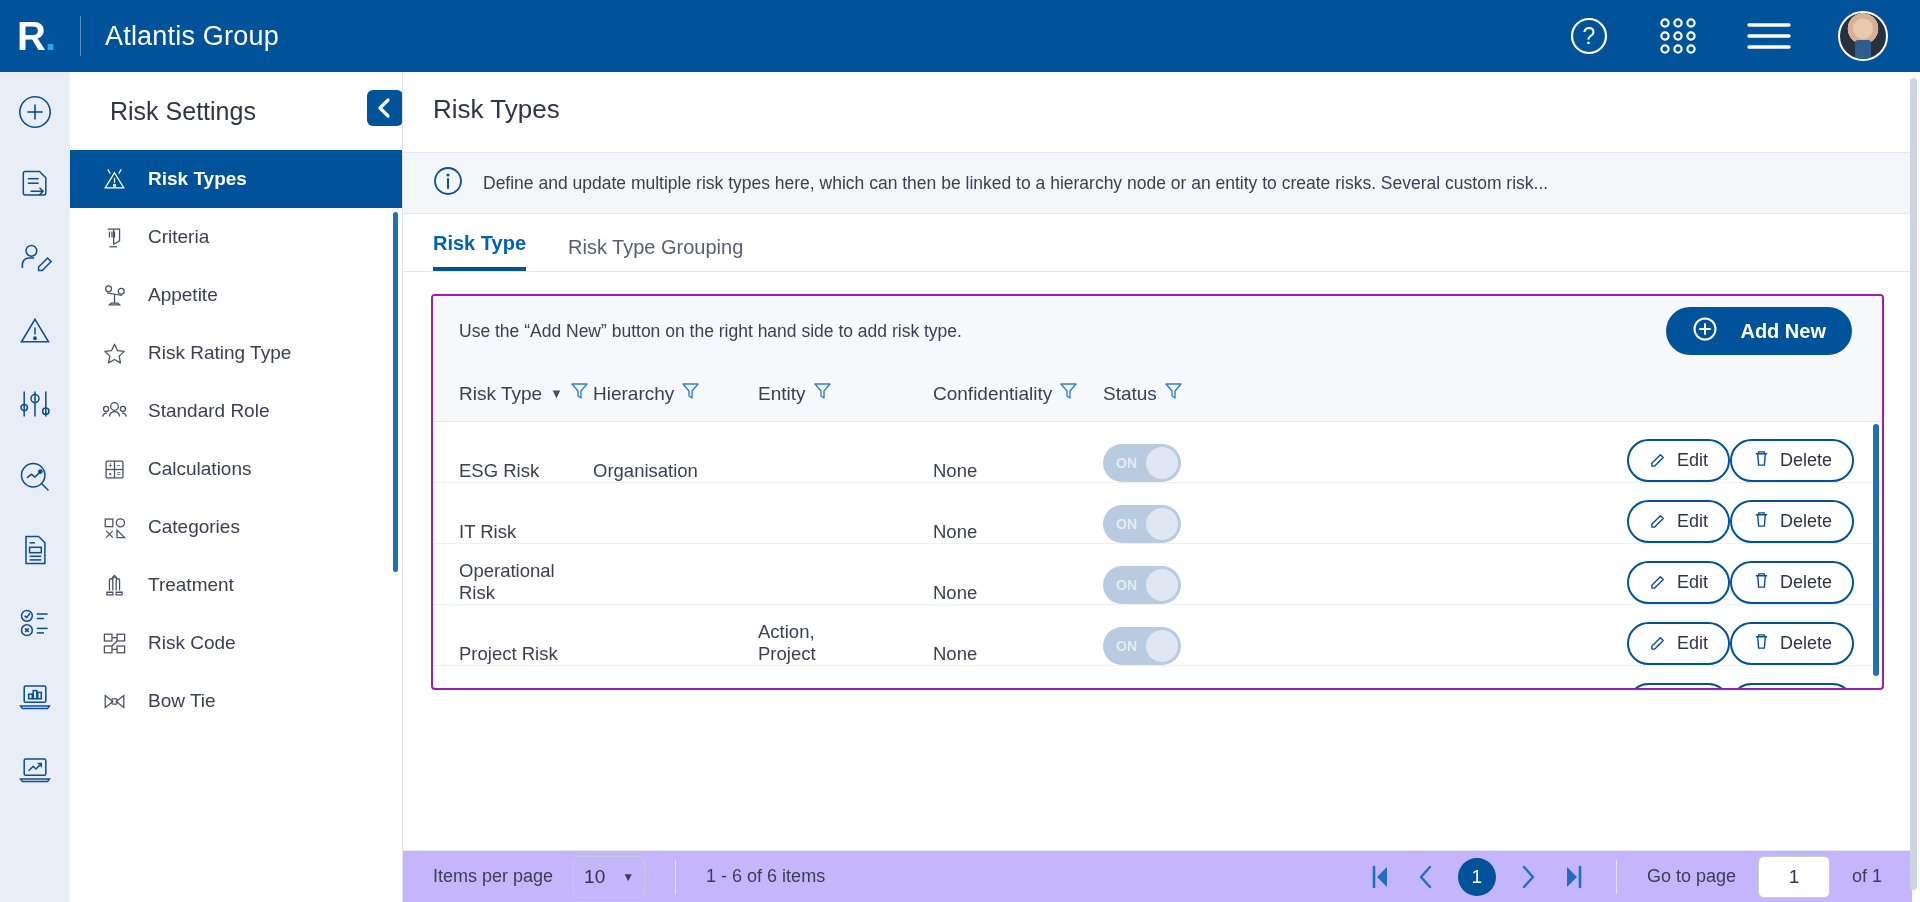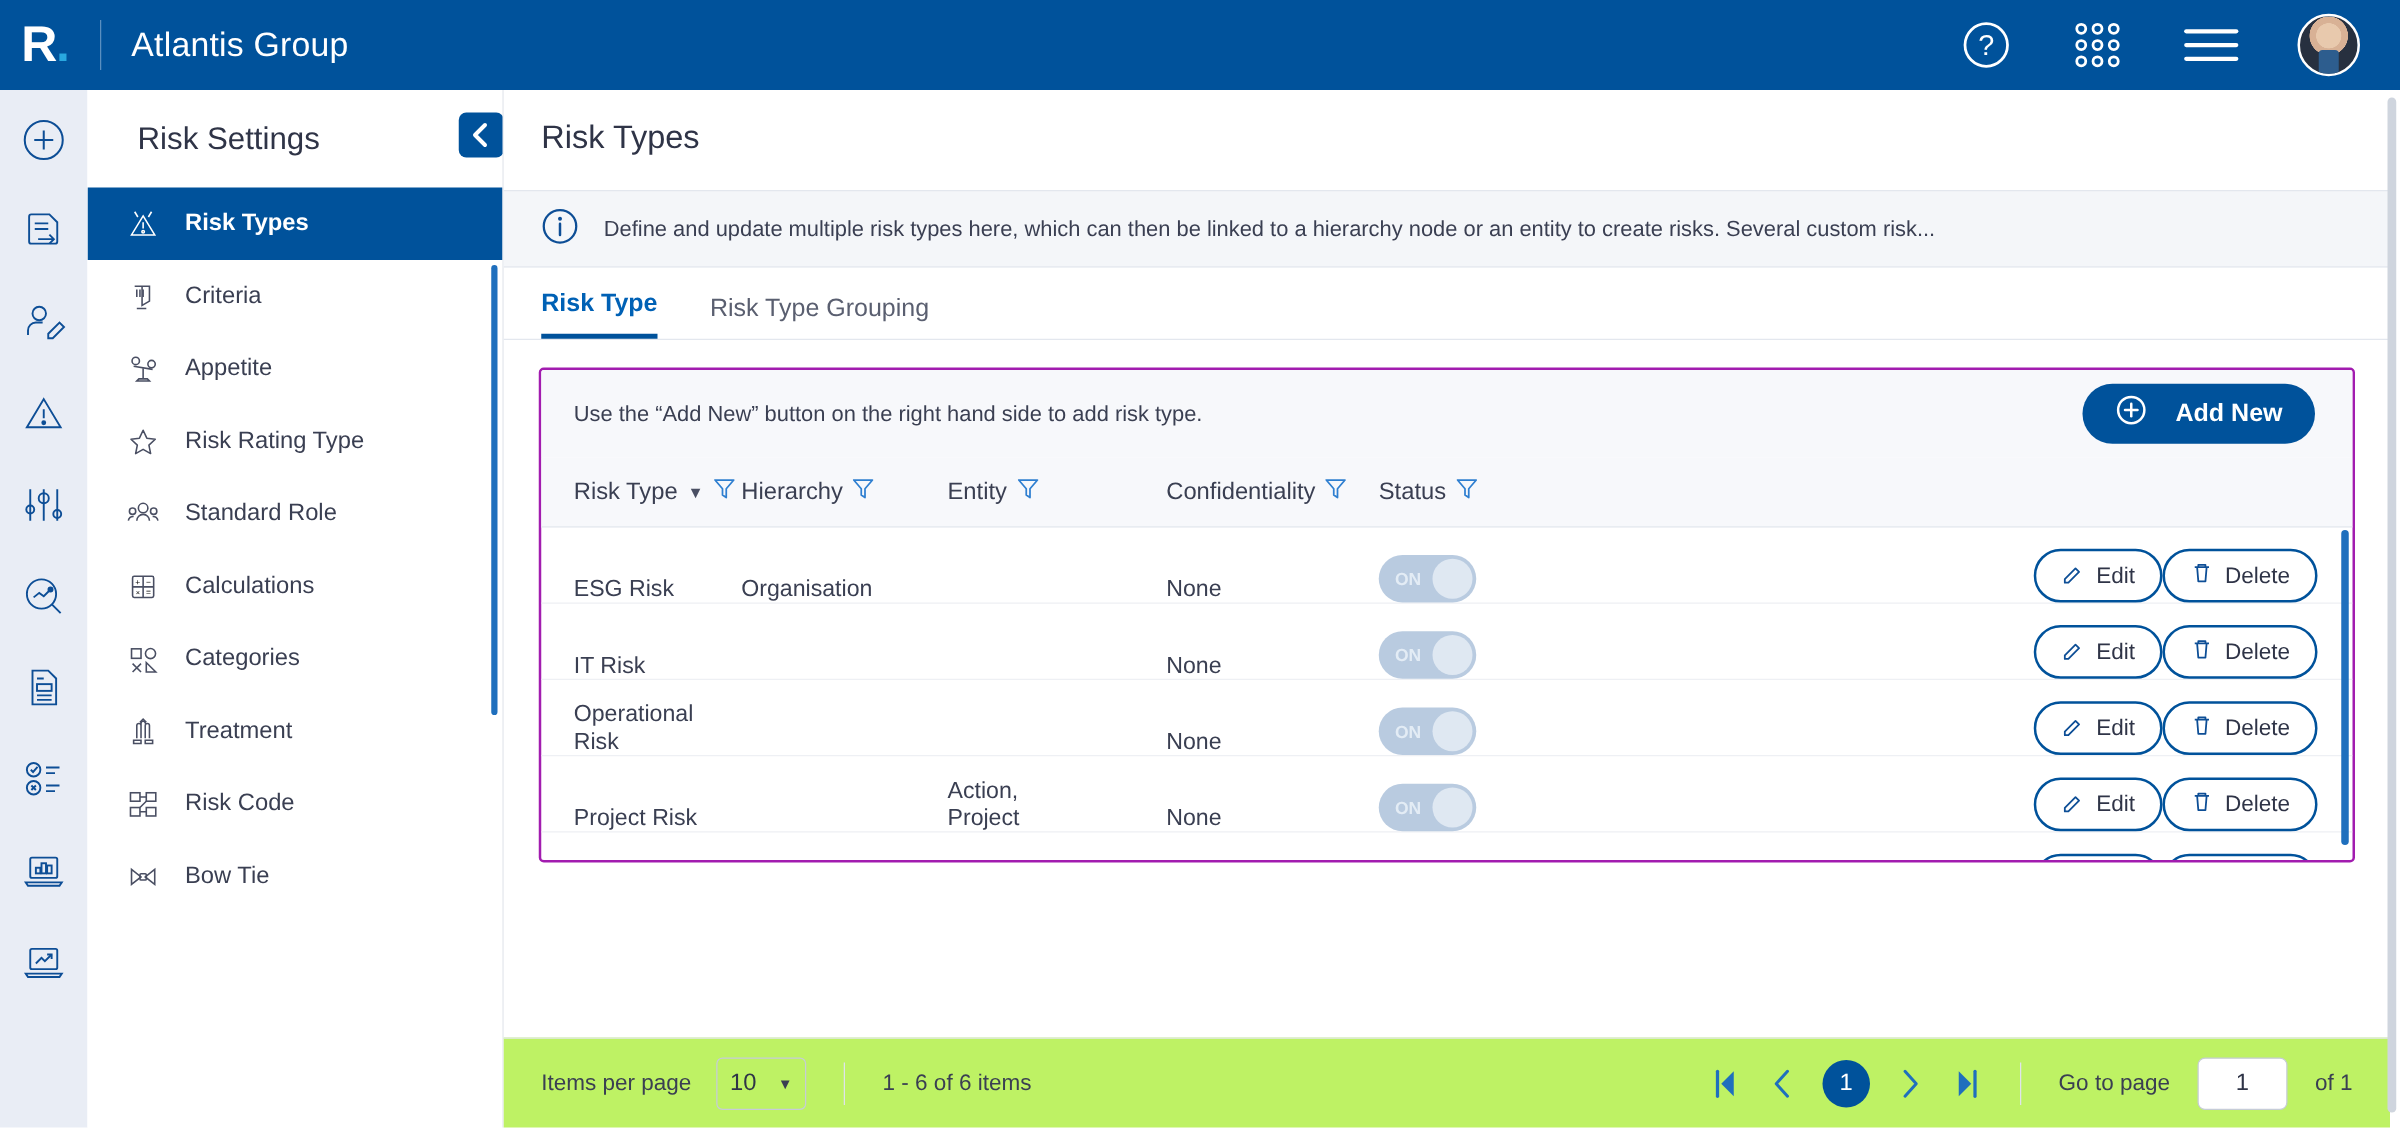--- a/index.html
+++ b/index.html
@@ -101,21 +101,21 @@
   .toggle span { position: absolute; left: 13px; font-size: 14px; color: #e3ecf5; font-weight: bold; }
   .toggle::after { content: ""; position: absolute; right: 3px; width: 32px; height: 32px; border-radius: 50%; background: #dfe8f2; }
   .act { margin-left: auto; display: flex; padding-right: 28px; }
   .abtn {
     display: flex; align-items: center; gap: 9px; border: 2px solid #00529b; background: #fff;
     border-radius: 22px; height: 43px; padding: 0 20px; font-size: 18px; color: #2f3447; cursor: pointer;
     font-family: "Liberation Sans", sans-serif;
   }
   #table-scroll { position: absolute; right: 3px; top: 128px; width: 6px; height: 252px; background: #1f6fbd; border-radius: 3px; }
   
-  #footer { position: absolute; left: 403px; bottom: 0; width: 1509px; height: 72px; background: #bef264;
+  #footer { position: absolute; left: 403px; bottom: 0; width: 1509px; height: 52px; background: #c4b5fd;
             border-top: 1px solid #e3e7ee; display: flex; align-items: center; padding: 0 30px; }
   #footer .lbl { font-size: 18px; color: #3a3f52; }
   #ipp {
     margin-left: 20px; width: 72px; height: 42px; border: 1px solid #c6ccd8; border-radius: 5px;
     display: flex; align-items: center; justify-content: space-between; padding: 0 10px; cursor: pointer;
     font-size: 19px; color: #2f3447;
   }
   #sep1 { width: 1px; height: 34px; background: #dfe3ea; margin: 0 30px; }
   #range { font-size: 18px; color: #3a3f52; }
   #pager { margin-left: auto; display: flex; align-items: center; gap: 22px; }

